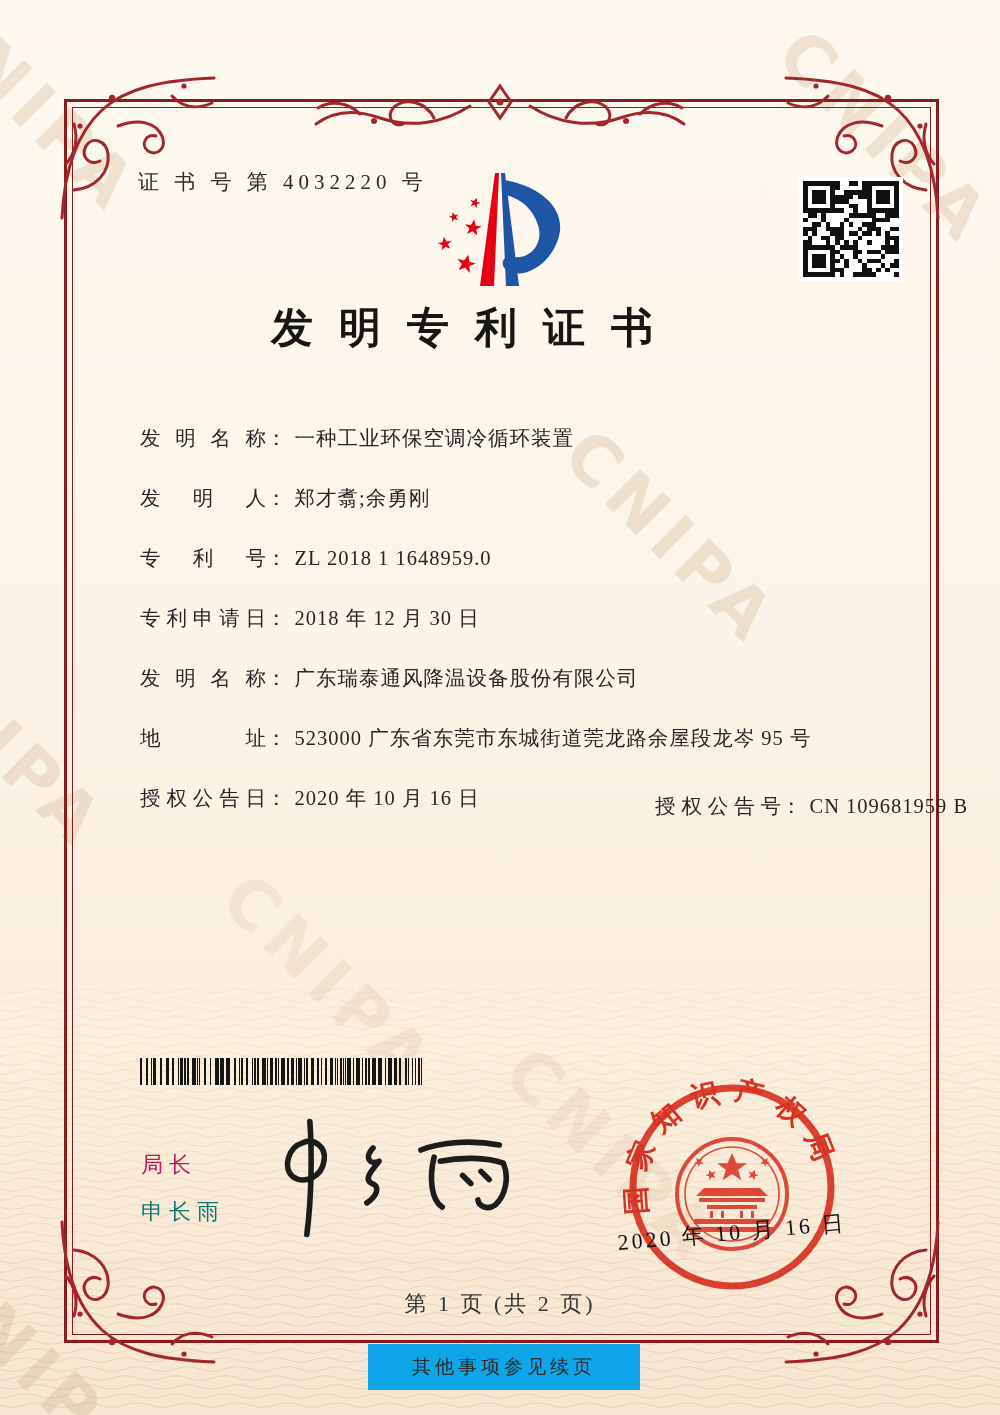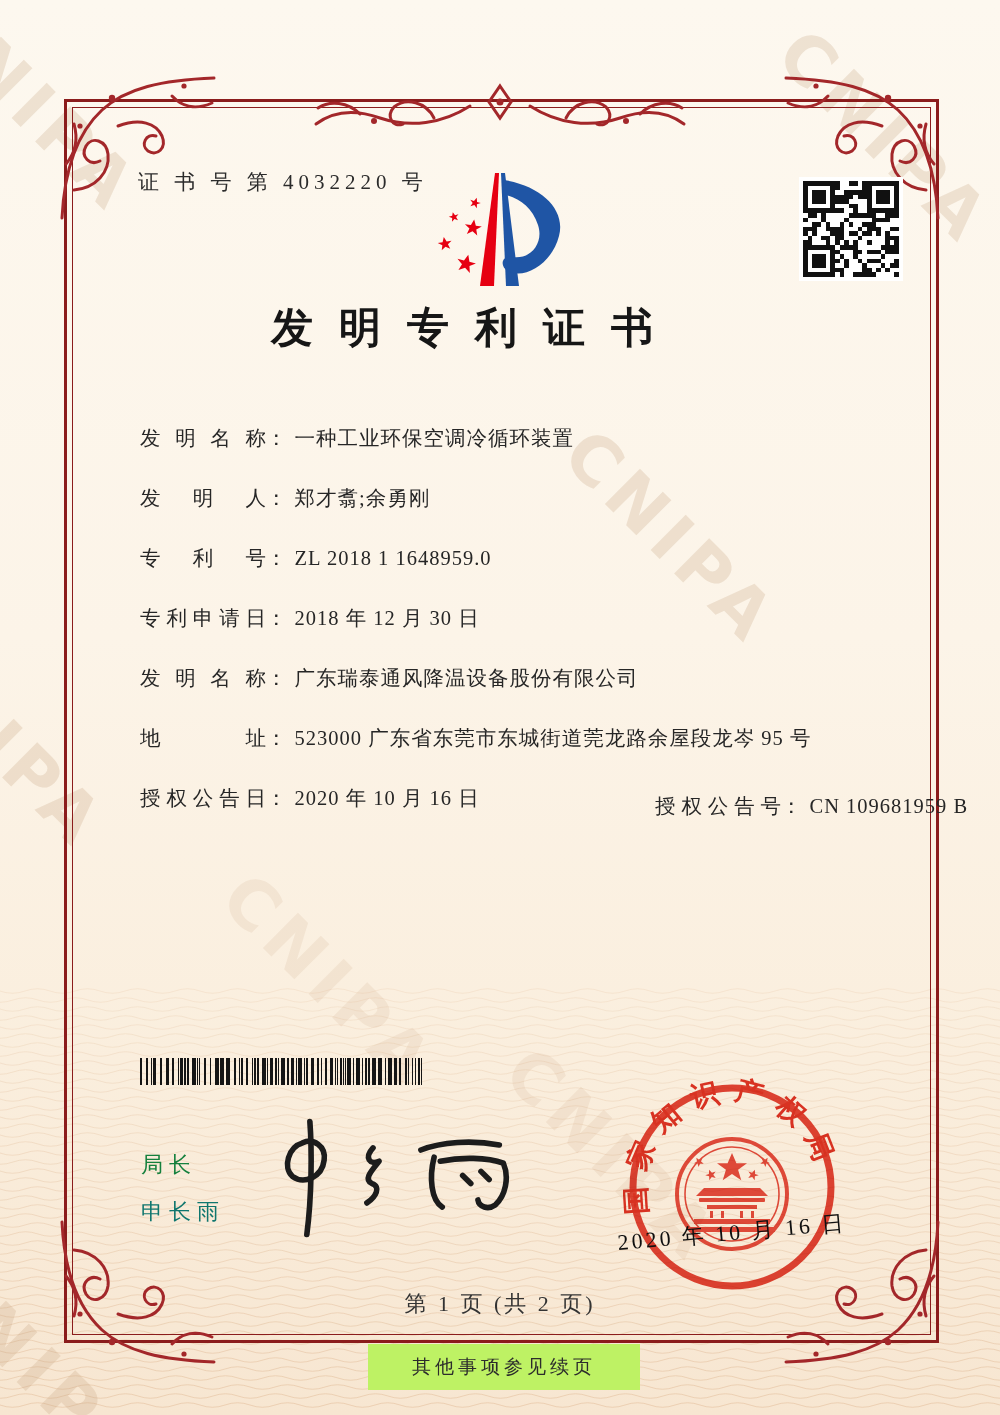--- a/index.html
+++ b/index.html
@@ -31,32 +31,32 @@
   .colon{margin-right:8px;}
   .val{letter-spacing:1px;}
   .row2{position:absolute;left:515px;top:0;margin-top:8px;}
   
   .body-text{position:absolute;left:135px;top:833px;width:737px;font-size:19.5px;
       line-height:39px;color:#222;text-align:justify;}
   .body-text p{margin:0;text-indent:2em;}
   
   #barcode{position:absolute;left:140px;top:1058px;width:284px;height:27px;}
   
-  .signer-title{position:absolute;left:141px;top:1150px;font-size:22px;letter-spacing:6px;color:#15803d;}
+  .signer-title{position:absolute;left:141px;top:1150px;font-size:22px;letter-spacing:6px;color:#be185d;}
   .signer-name{position:absolute;left:141px;top:1197px;font-size:22px;letter-spacing:6px;color:#0f766e;}
   .signature{position:absolute;left:262px;top:1114px;width:275px;height:128px;}
   
   #seal{position:absolute;left:623px;top:1078px;width:218px;height:218px;
        mix-blend-mode:multiply;opacity:.95;}
   .seal-date{position:absolute;left:612px;top:1218px;width:240px;text-align:center;
        font-size:22px;letter-spacing:3px;color:#101010;transform:rotate(-5deg);}
   
   .page-indicator{position:absolute;left:0;top:1289px;width:1000px;text-align:center;
        font-size:22px;letter-spacing:3px;color:#333;}
-  .footer-note{position:absolute;left:368px;top:1344px;width:272px;height:46px;background:#bef264;
+  .footer-note{position:absolute;left:368px;top:1344px;width:272px;height:46px;background:#0ea5e9;
        text-align:center;line-height:46px;font-size:19px;letter-spacing:4px;color:#2c2c2c;}
 </style>
 </head>
 <body>
 
 <svg id="waves" viewBox="0 0 1000 430">
     <path d="M0,0 Q12.5,4.5 25,0 T50,0 T75,0 T100,0 T125,0 T150,0 T175,0 T200,0 T225,0 T250,0 T275,0 T300,0 T325,0 T350,0 T375,0 T400,0 T425,0 T450,0 T475,0 T500,0 T525,0 T550,0 T575,0 T600,0 T625,0 T650,0 T675,0 T700,0 T725,0 T750,0 T775,0 T800,0 T825,0 T850,0 T875,0 T900,0 T925,0 T950,0 T975,0 T1000,0 T1025,0" transform="translate(0,6)" fill="none" stroke="#e3bf9d" stroke-width="1" opacity="0.23"></path>
     <path d="M0,0 Q12.5,4.5 25,0 T50,0 T75,0 T100,0 T125,0 T150,0 T175,0 T200,0 T225,0 T250,0 T275,0 T300,0 T325,0 T350,0 T375,0 T400,0 T425,0 T450,0 T475,0 T500,0 T525,0 T550,0 T575,0 T600,0 T625,0 T650,0 T675,0 T700,0 T725,0 T750,0 T775,0 T800,0 T825,0 T850,0 T875,0 T900,0 T925,0 T950,0 T975,0 T1000,0 T1025,0" transform="translate(-12,15)" fill="none" stroke="#e3bf9d" stroke-width="1" opacity="0.23"></path>
     <path d="M0,0 Q12.5,4.5 25,0 T50,0 T75,0 T100,0 T125,0 T150,0 T175,0 T200,0 T225,0 T250,0 T275,0 T300,0 T325,0 T350,0 T375,0 T400,0 T425,0 T450,0 T475,0 T500,0 T525,0 T550,0 T575,0 T600,0 T625,0 T650,0 T675,0 T700,0 T725,0 T750,0 T775,0 T800,0 T825,0 T850,0 T875,0 T900,0 T925,0 T950,0 T975,0 T1000,0 T1025,0" transform="translate(0,24)" fill="none" stroke="#e3bf9d" stroke-width="1" opacity="0.24"></path>
     <path d="M0,0 Q12.5,4.5 25,0 T50,0 T75,0 T100,0 T125,0 T150,0 T175,0 T200,0 T225,0 T250,0 T275,0 T300,0 T325,0 T350,0 T375,0 T400,0 T425,0 T450,0 T475,0 T500,0 T525,0 T550,0 T575,0 T600,0 T625,0 T650,0 T675,0 T700,0 T725,0 T750,0 T775,0 T800,0 T825,0 T850,0 T875,0 T900,0 T925,0 T950,0 T975,0 T1000,0 T1025,0" transform="translate(-12,33)" fill="none" stroke="#e3bf9d" stroke-width="1" opacity="0.25"></path>

